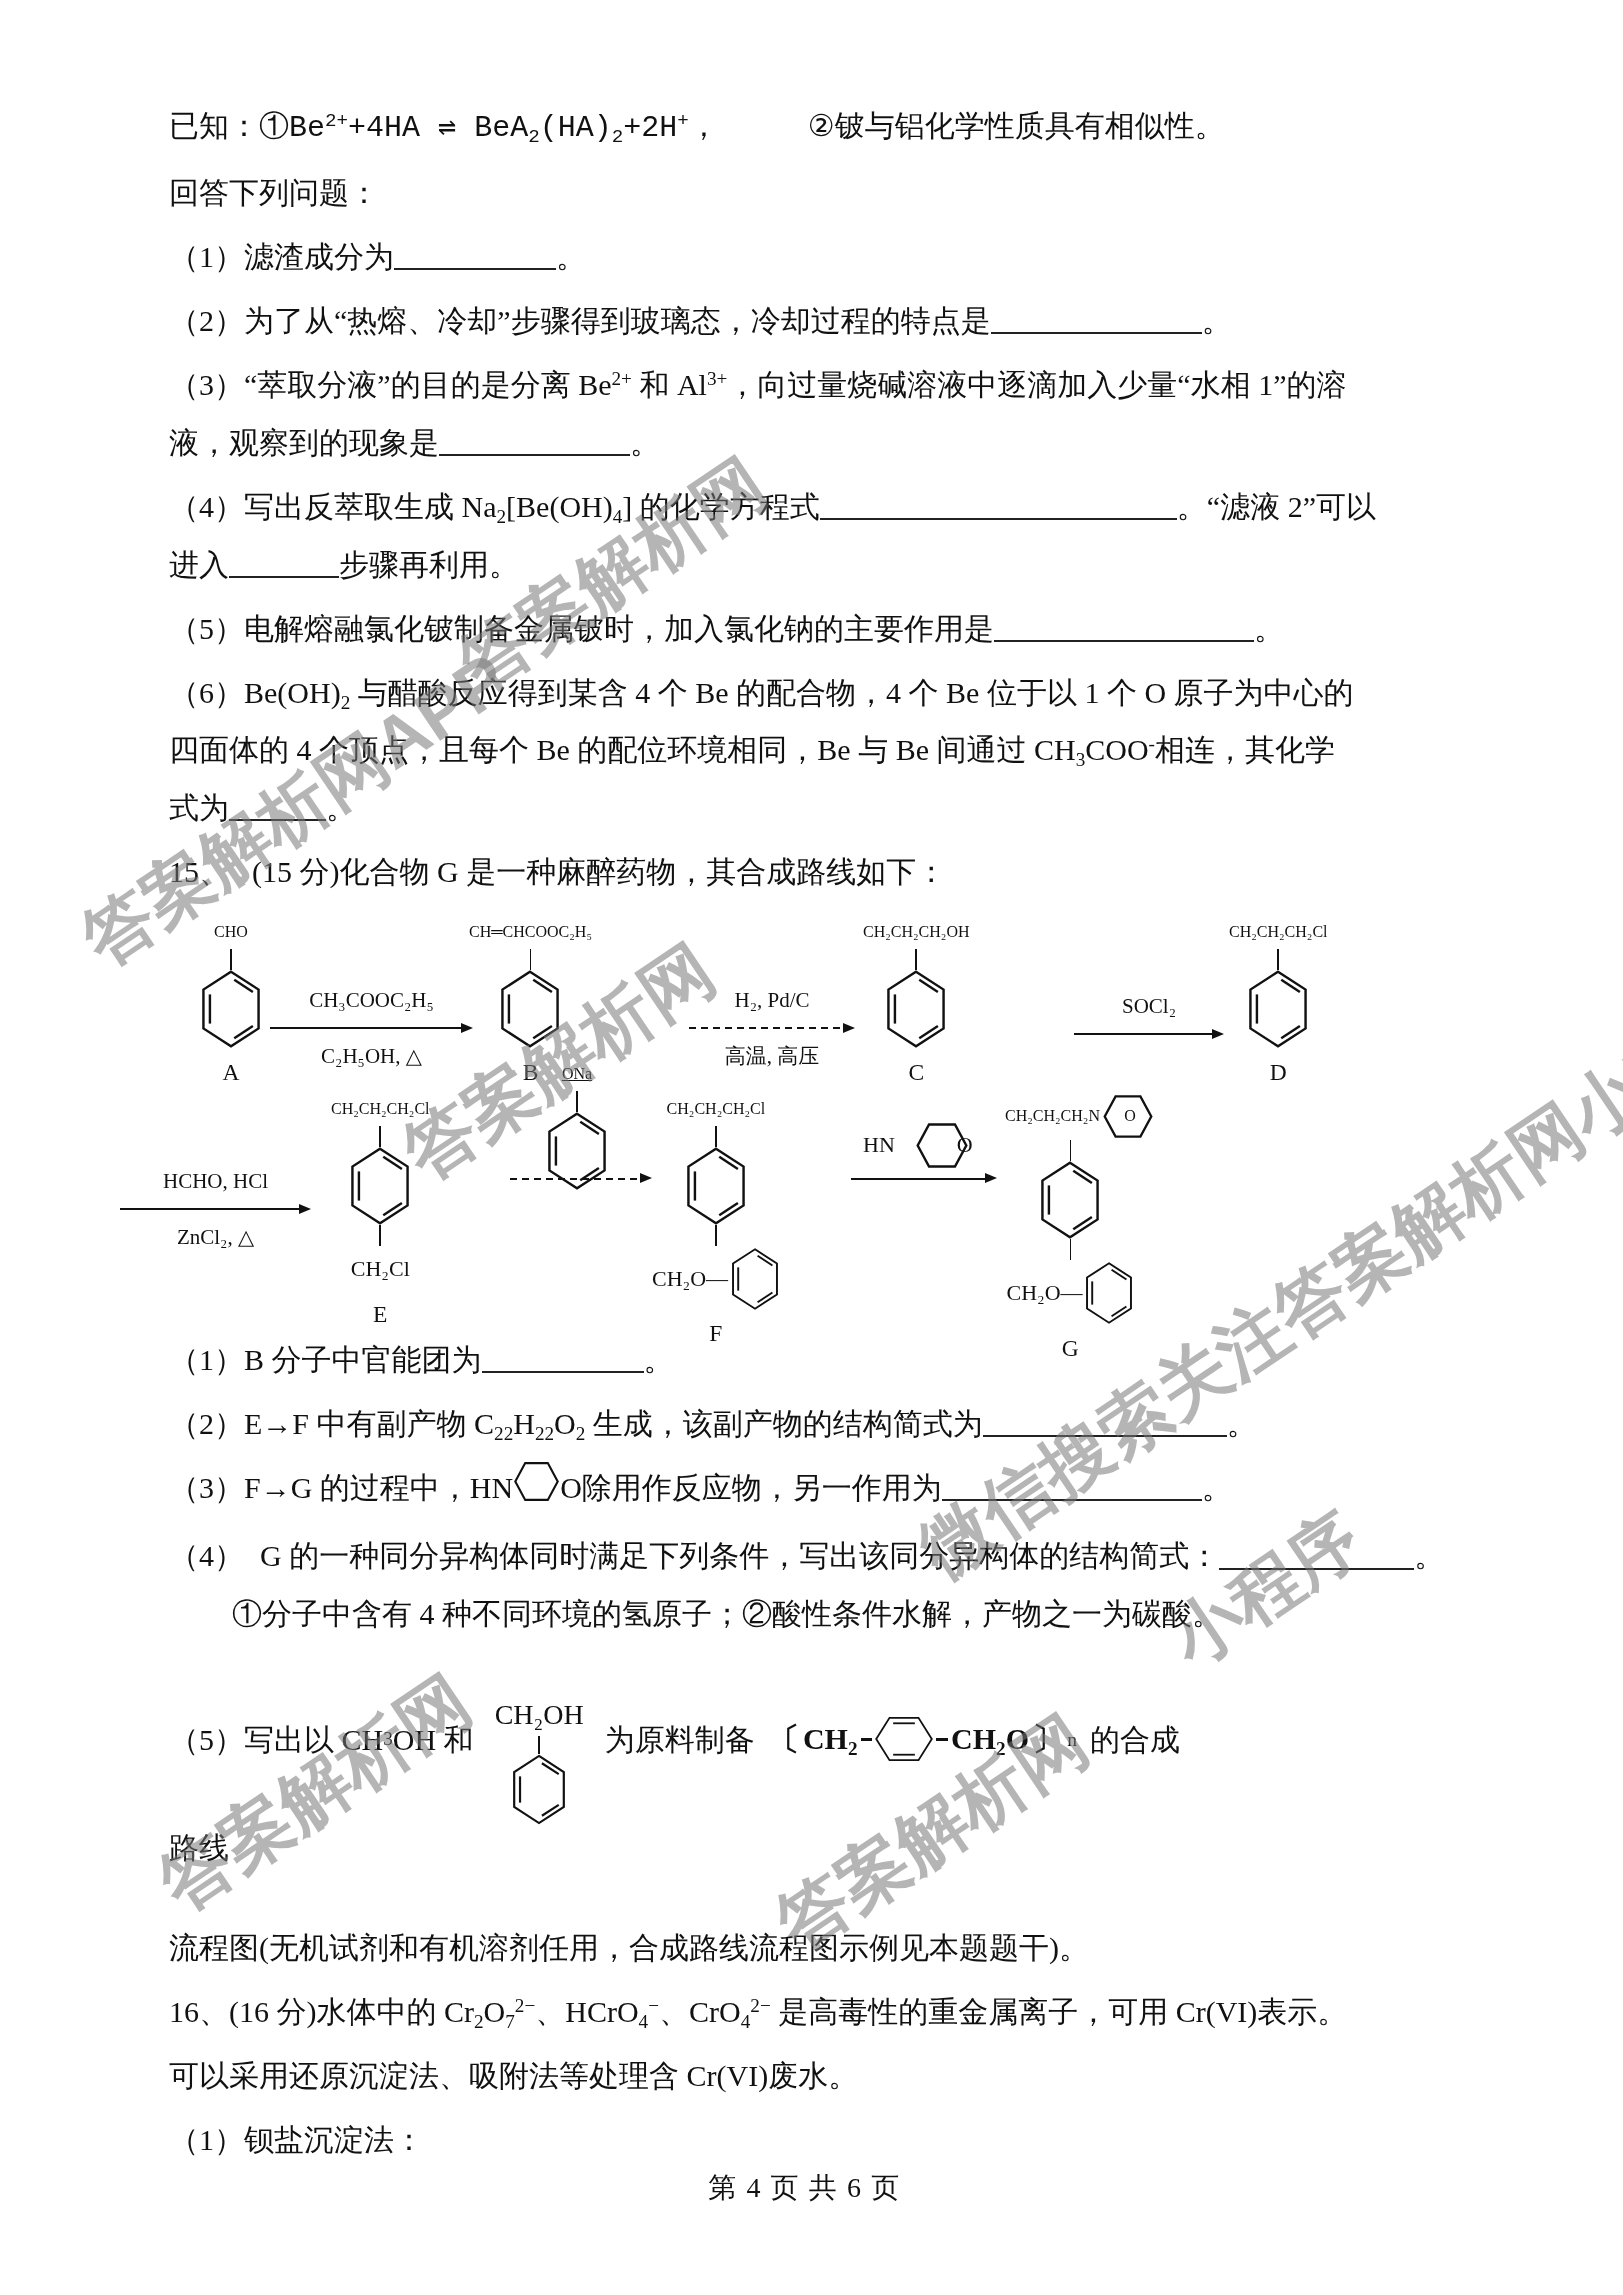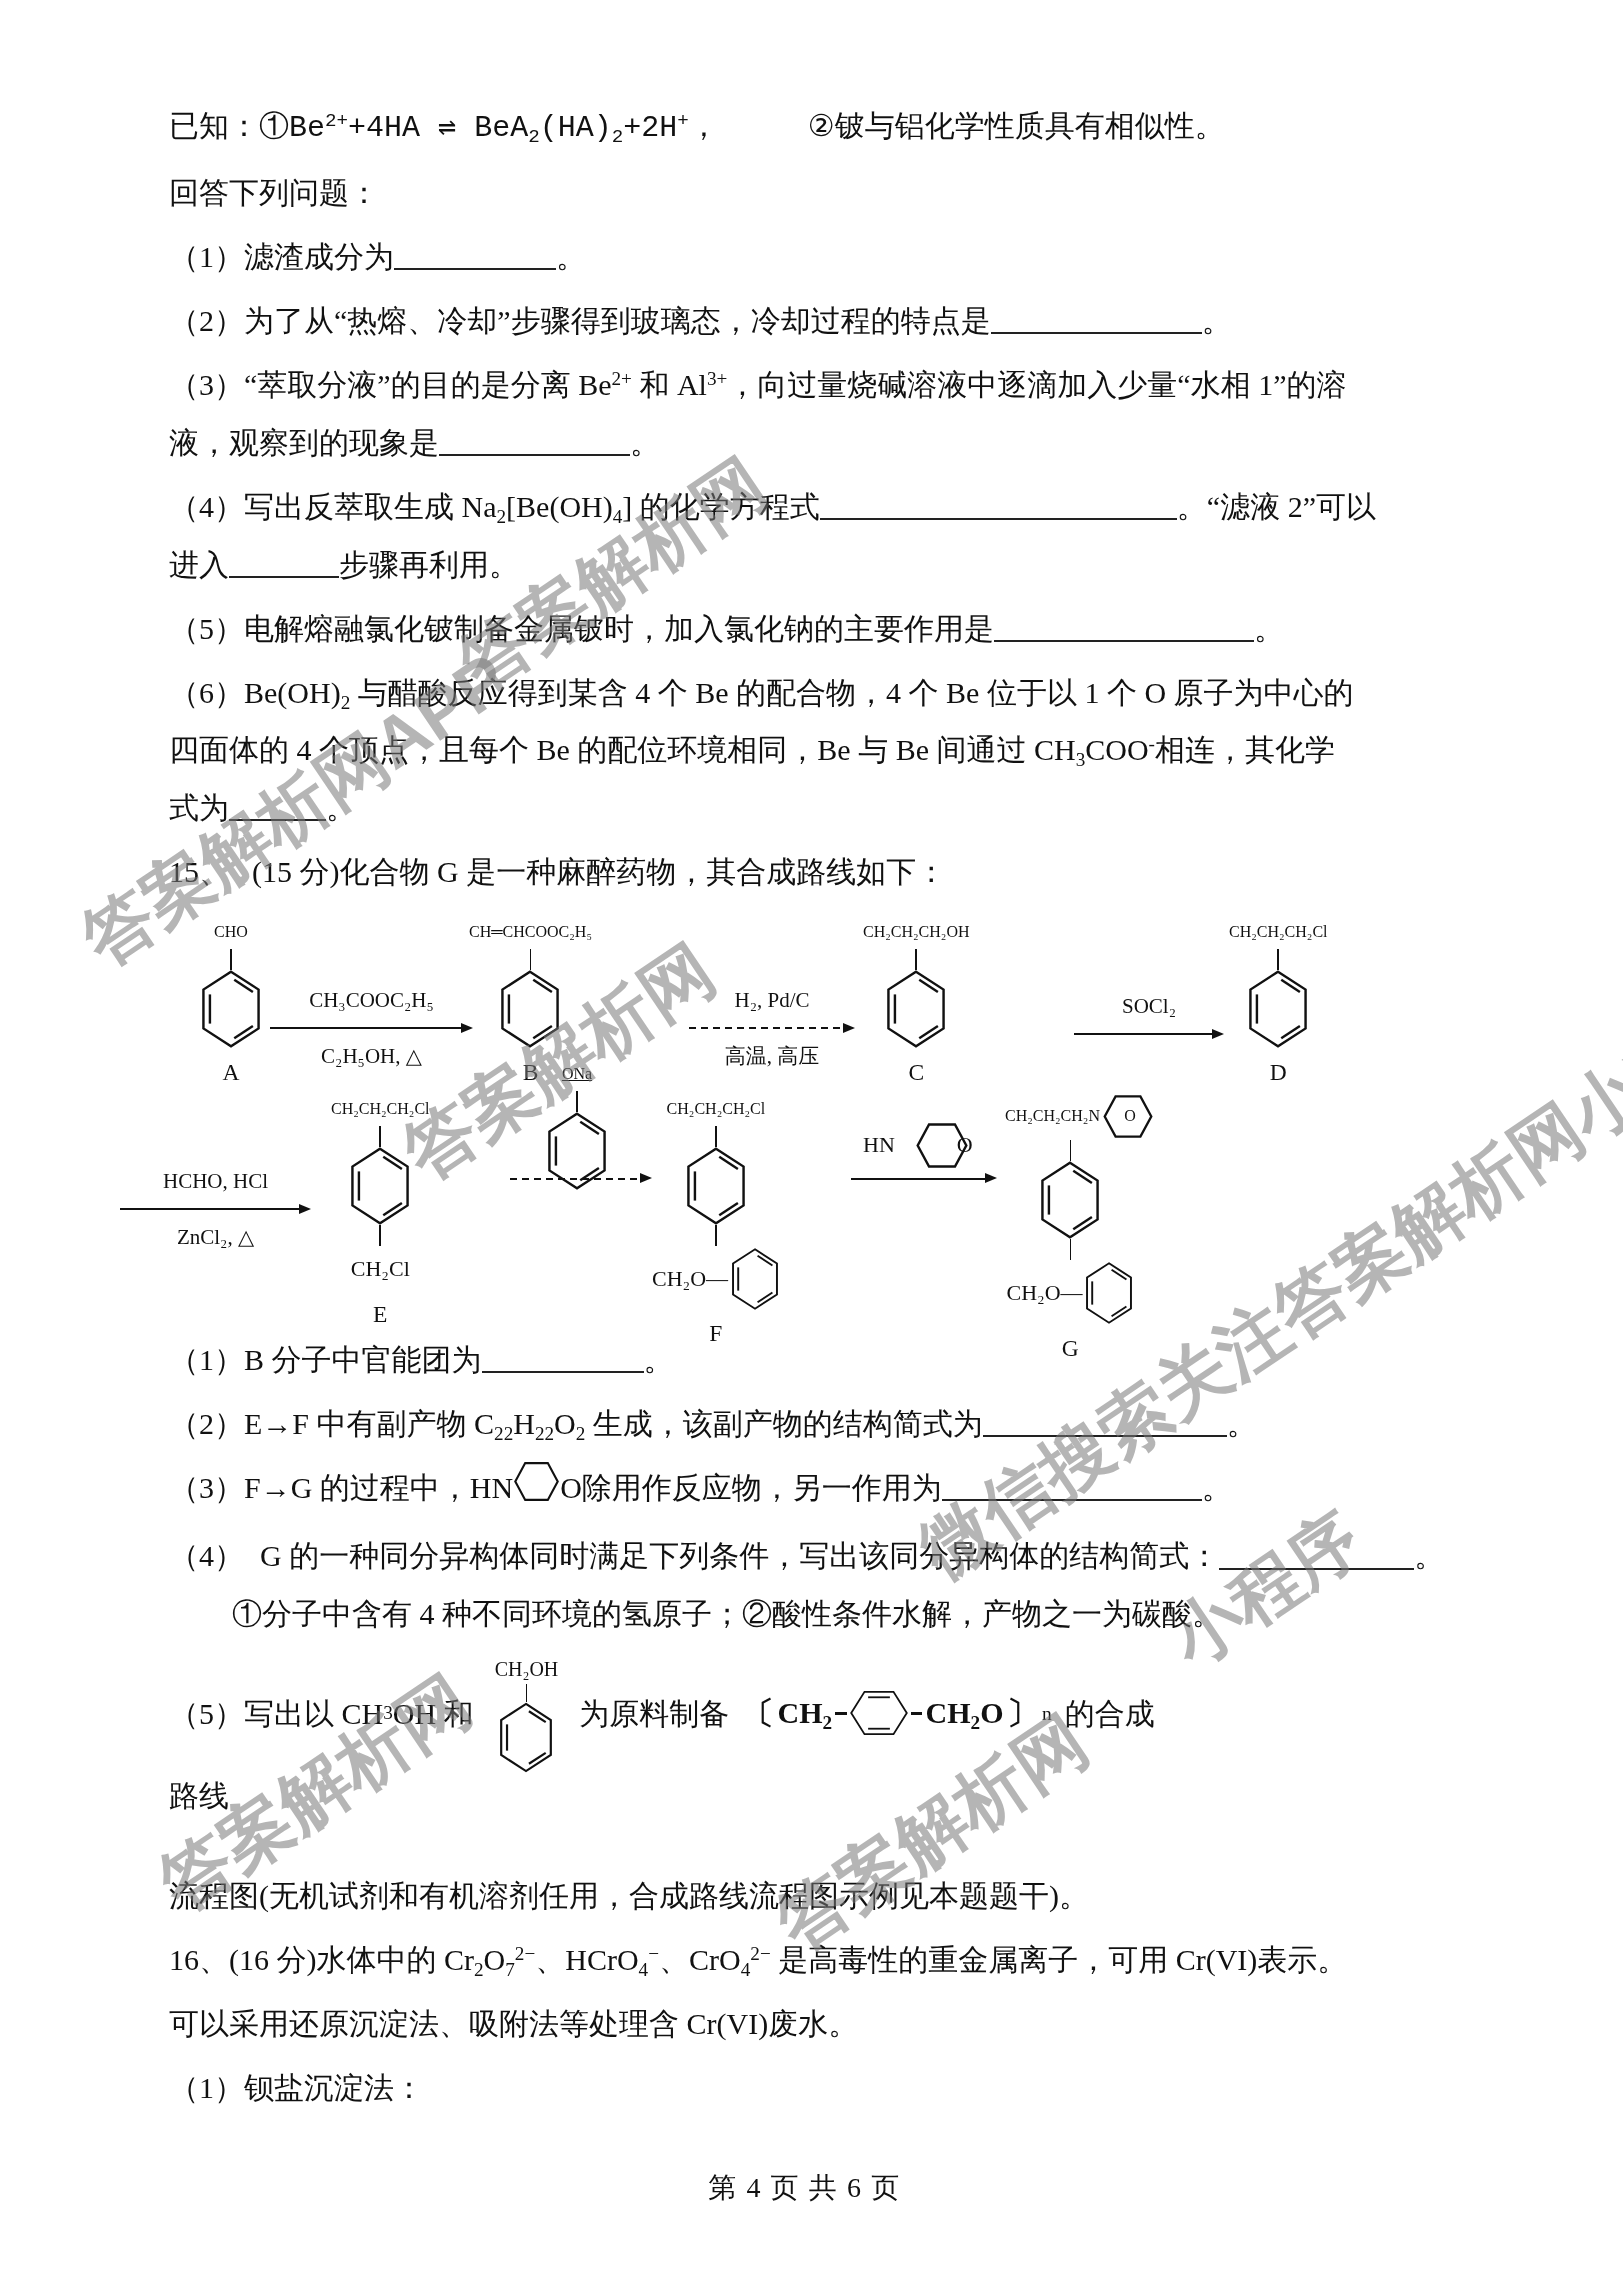--- a/index.html
+++ b/index.html
@@ -352,21 +352,21 @@
       <span class="gap" style="width:63px"></span><span>①分子中含有 4 种不同环境的氢原子；②酸性条件水解，产物之一为碳酸。</span>
     </p>
 
     <p class="para" style="line-height:1.5;margin-top:11.4px;">
       <span style="display:inline-flex;align-items:center;flex-wrap:nowrap;">
         <span>（5）</span>
           <span>写出以 CH</span>
           <sub>3</sub>
           <span>OH 和</span>
         <span style="display:inline-block;text-align:center;margin:0 21px;">
-          <span style="display:block;font-size:20px;">CH₂OH</span>
+          <span style="display:block;font-size:28px;margin-top:40px;">CH₂OH</span>
           <span style="display:block;width:1.6px;height:18px;background:#111;margin:0 auto;"></span>
           <svg width="54" height="71" viewBox="0 0 74 96" style="display:block;margin:0 auto;">
             <polygon points="37,2 71,24 71,72 37,94 3,72 3,24" fill="none" stroke="#111" stroke-width="3"></polygon>
             <line x1="11" y1="30" x2="11" y2="66" stroke="#111" stroke-width="3"></line>
             <line x1="41" y1="12" x2="64" y2="27" stroke="#111" stroke-width="3"></line>
             <line x1="41" y1="84" x2="64" y2="69" stroke="#111" stroke-width="3"></line>
           </svg>
         </span>
         <span>为原料制备</span>
         <span class="poly" style="margin:0 13px;">

